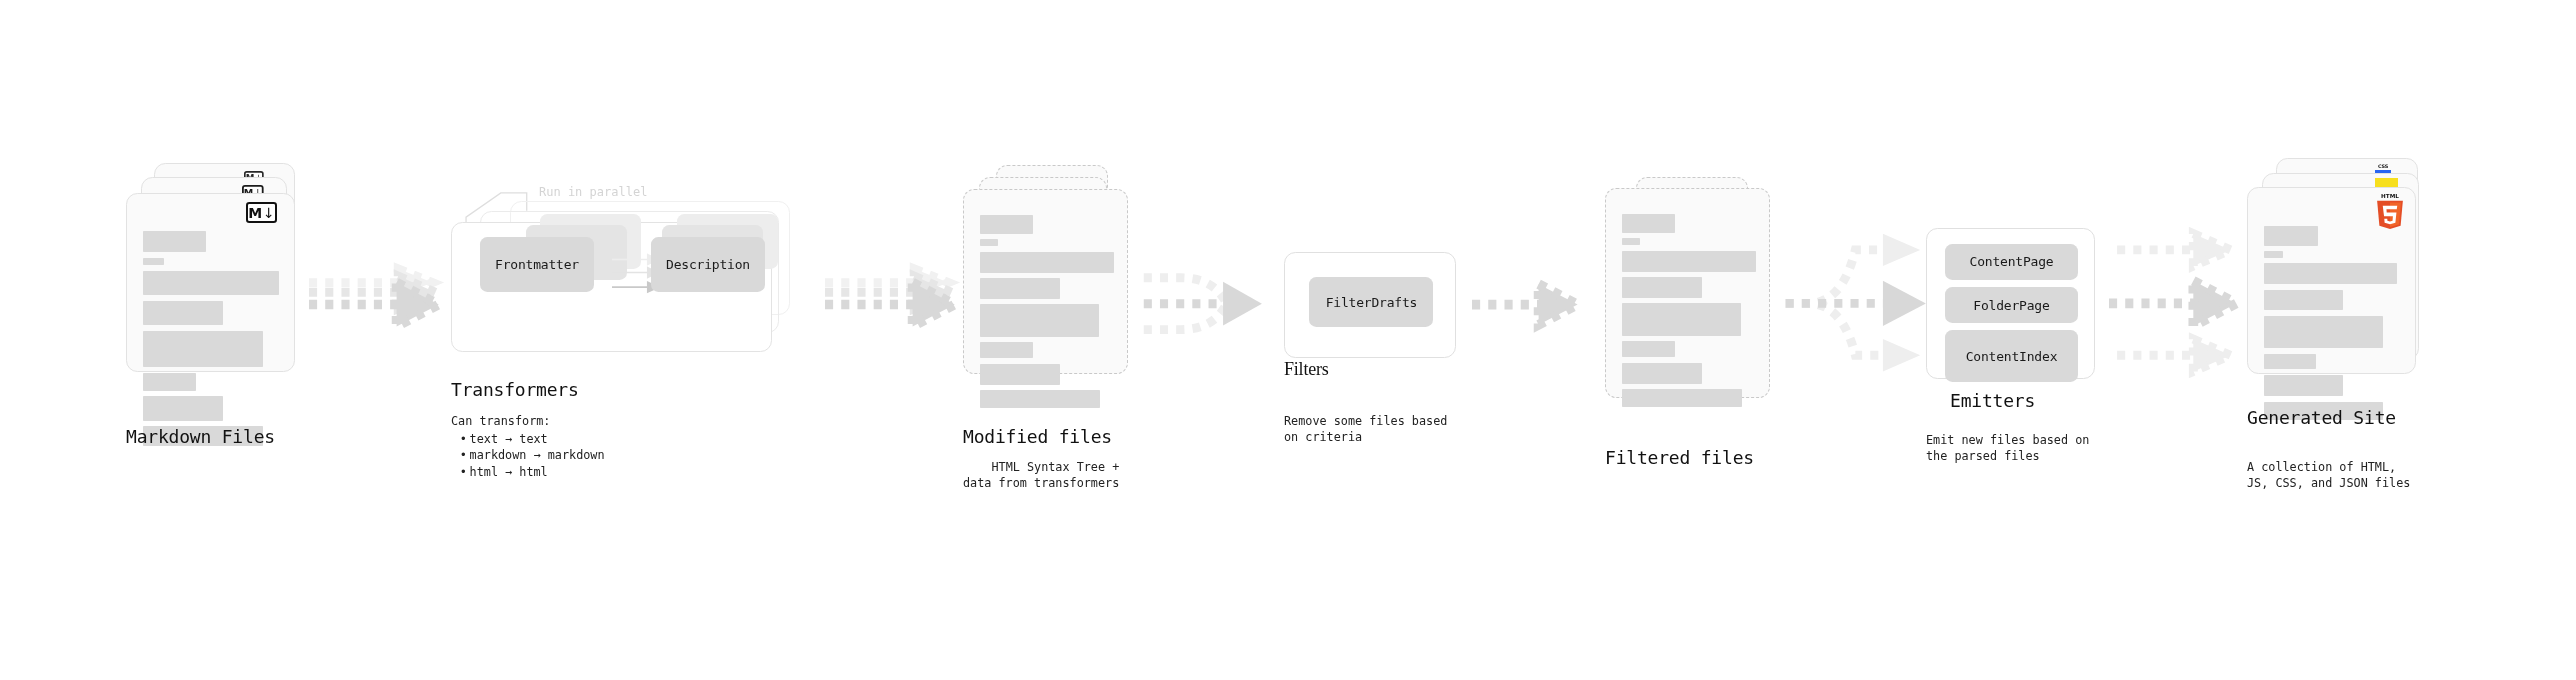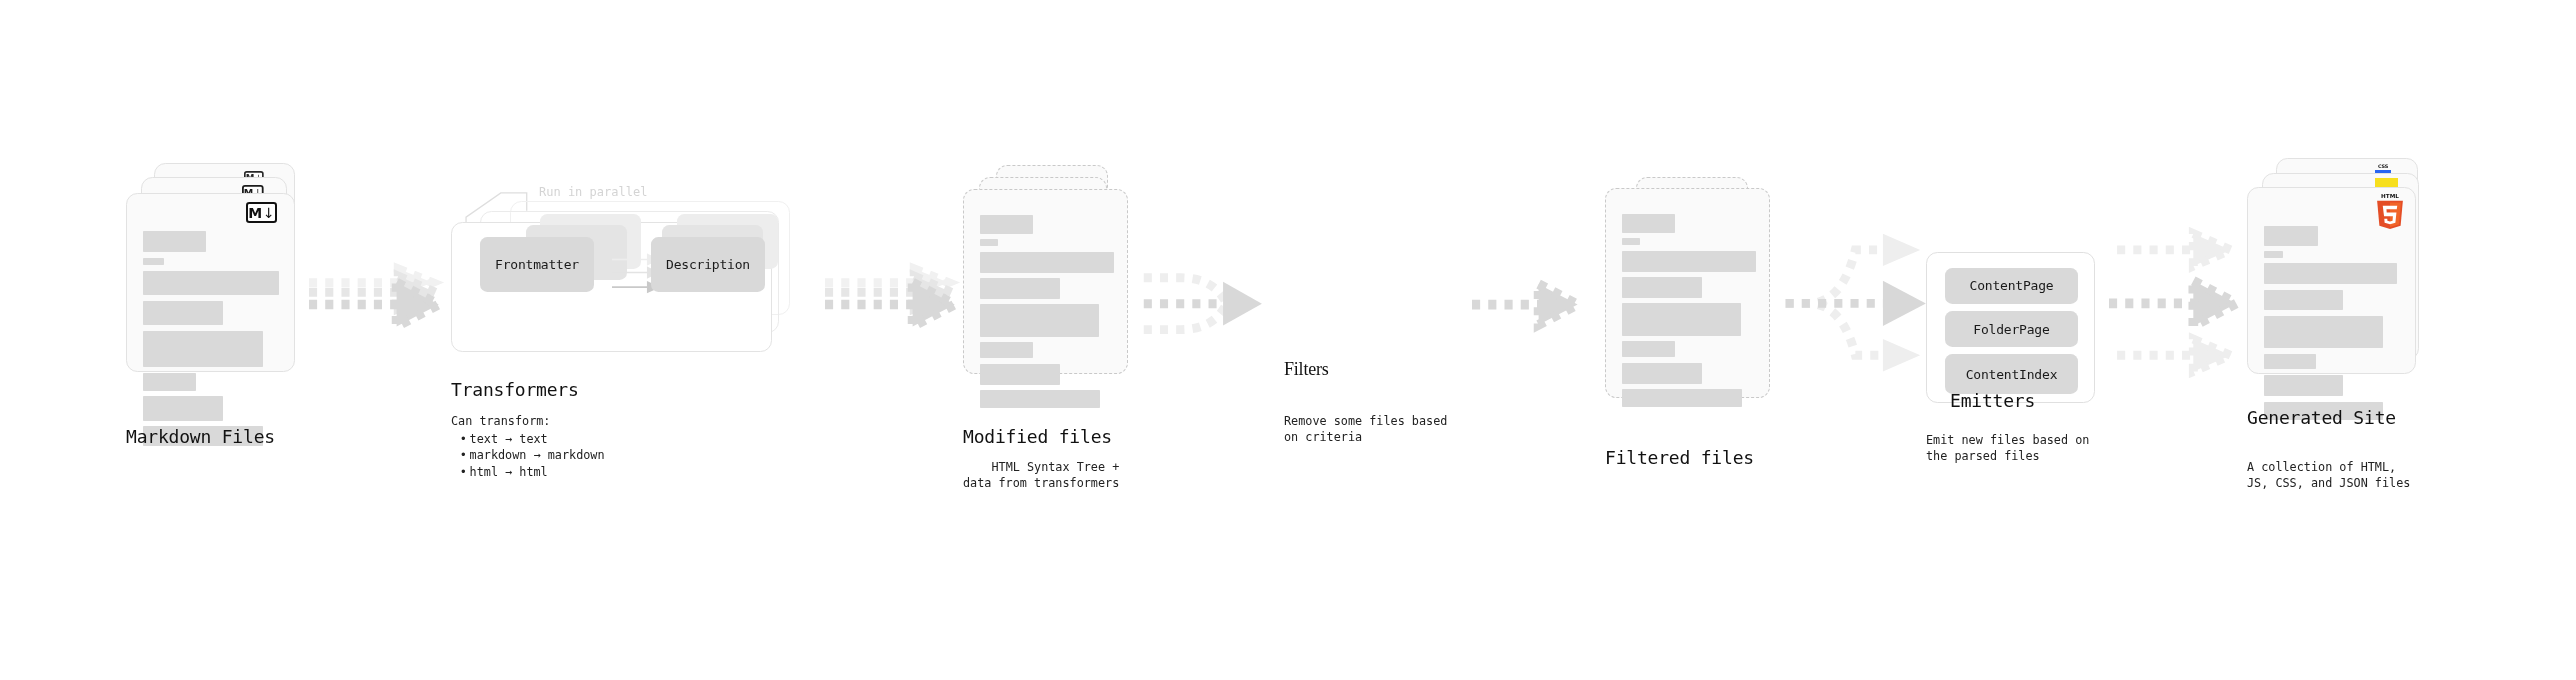--- a/index.html
+++ b/index.html
@@ -318,20 +318,25 @@
 
   <svg class="arrow-svg" style="left:1142px; top:260px;" width="150" height="89" viewBox="0 0 185 110">
     <g fill="none" stroke-width="11" stroke-dasharray="10 10">
       <path d="M 2 22 L 48 22 Q 88 22 104 53" stroke="#eeeeee"></path>
       <path d="M 2 86 L 48 86 Q 88 86 104 55" stroke="#eeeeee"></path>
       <line x1="2" y1="54" x2="104" y2="54" stroke="#d8d8d8"></line>
     </g>
     <polygon points="100,27 148,54 100,81" fill="#d8d8d8"></polygon>
   </svg>
 
+  <div class="proc-box" style="left:1284px; top:252px; width:172px; height:106px;">
+    <div class="chip" style="left:24.4px; top:24.4px; width:124px; height:50px;">
+      <span>FilterDrafts</span>
+    </div>
+  </div>
 
   <div class="caption-title" style="left:1284px; top:359px;font-family:Liberation Serif, serif;">Filters</div>
   <div class="caption-sub" style="left:1284px; top:413px;">Remove some files based
 on criteria</div>
 
   <svg class="arrow-svg" style="left:1472px; top:280px;" width="130" height="49" viewBox="0 0 160 60">
     <g stroke="#d8d8d8" stroke-width="12" stroke-dasharray="10 10" fill="#d8d8d8">
       <line x1="0" y1="30" x2="90" y2="30"></line>
       <polygon points="82,5 130,30 82,55"></polygon>
     </g>
@@ -360,28 +365,28 @@
     <g fill="none" stroke-width="11" stroke-dasharray="10 10">
       <path d="M 2 88 L 30 88 Q 72 88 88 22 L 126 22" stroke="#eeeeee"></path>
       <path d="M 2 88 L 30 88 Q 72 88 88 152 L 126 152" stroke="#eeeeee"></path>
       <line x1="2" y1="88" x2="128" y2="88" stroke="#d8d8d8"></line>
     </g>
     <polygon points="122,2 168,22 122,42" fill="#eeeeee"></polygon>
     <polygon points="122,132 168,152 122,172" fill="#eeeeee"></polygon>
     <polygon points="122,60 175,88 122,116" fill="#d8d8d8"></polygon>
   </svg>
 
-  <div class="proc-box" style="left:1926px; top:228px; width:169px; height:151px;margin-top:24px;">
+  <div class="proc-box" style="left:1926px; top:228px; width:169px; height:151px;">
     <div class="chip" style="left:18px; top:14.6px; width:133px; height:36px;">
       <span>ContentPage</span>
     </div>
     <div class="chip" style="left:18px; top:58px; width:133px; height:36px;">
       <span>FolderPage</span>
     </div>
-    <div class="chip" style="left:18px; top:101px; width:133px; height:40px;">
+    <div class="chip" style="left:18px; top:101px; width:133px; height:52px;">
       <span>ContentIndex</span>
     </div>
   </div>
 
   <div class="caption-title" style="left:1926px; top:390px;margin-left:24px;">Emitters</div>
   <div class="caption-sub" style="left:1926px; top:432px;">Emit new files based on
 the parsed files</div>
 
   <svg class="arrow-svg" style="left:2109px; top:232px;" width="150" height="142" viewBox="0 0 185 175">
     <g stroke="#eeeeee" stroke-width="11" stroke-dasharray="10 10" fill="#eeeeee">

